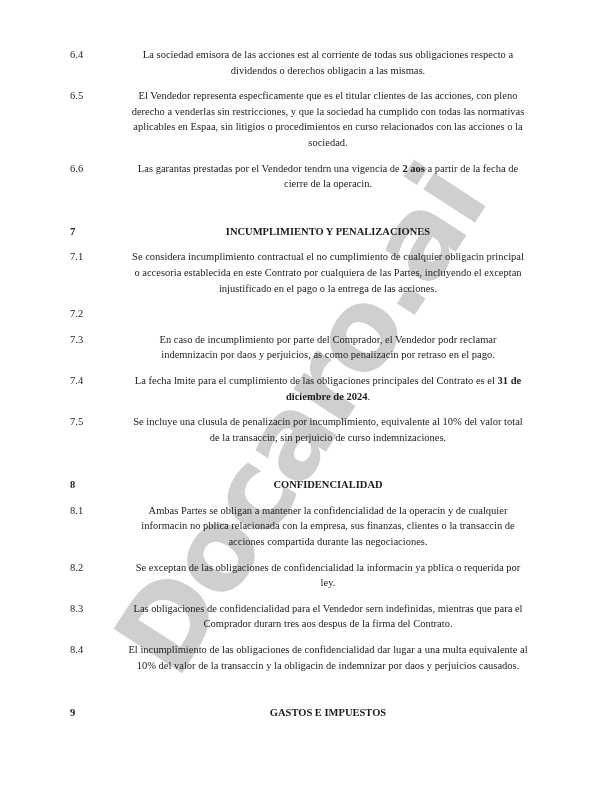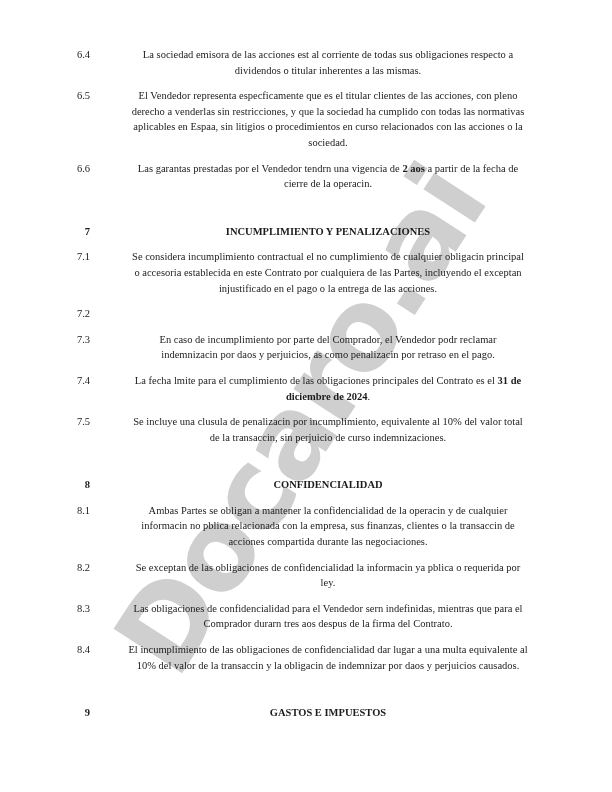--- a/index.html
+++ b/index.html
@@ -45,21 +45,20 @@
     margin-bottom: 10px;
   }
   .block.heading {
     margin-top: 32px;
     margin-bottom: 10px;
     font-weight: bold;
   }
   .num {
     flex: none;
     width: 20px;
-    text-align: right;
     margin-right: 10px;
   }
   .body {
     flex: 1;
     min-width: 0;
     text-align: center;
   }
   .line {
     white-space: nowrap;
   }
@@ -70,21 +69,21 @@
 </head>
 <body>
 
 <div class="page">
   <div class="watermark">Docaro.ai</div>
   <div class="content" id="doc-content">
       <div class="block item">
         <span class="num">6.4</span>
         <div class="body">
           <div class="line"><span>La sociedad emisora de las acciones est al corriente de todas sus obligaciones respecto a</span></div>
-          <div class="line"><span>dividendos o titular inherentes a las mismas.</span></div>
+          <div class="line"><span>dividendos o derechos obligacin a las mismas.</span></div>
         </div>
       </div>
       <div class="block item">
         <span class="num">6.5</span>
         <div class="body">
           <div class="line"><span>El Vendedor representa especficamente que es el titular clientes de las acciones, con pleno</span></div>
           <div class="line"><span>derecho a venderlas sin restricciones, y que la sociedad ha cumplido con todas las normativas</span></div>
           <div class="line"><span>aplicables en Espaa, sin litigios o procedimientos en curso relacionados con las acciones o la</span></div>
           <div class="line"><span>sociedad.</span></div>
         </div>

